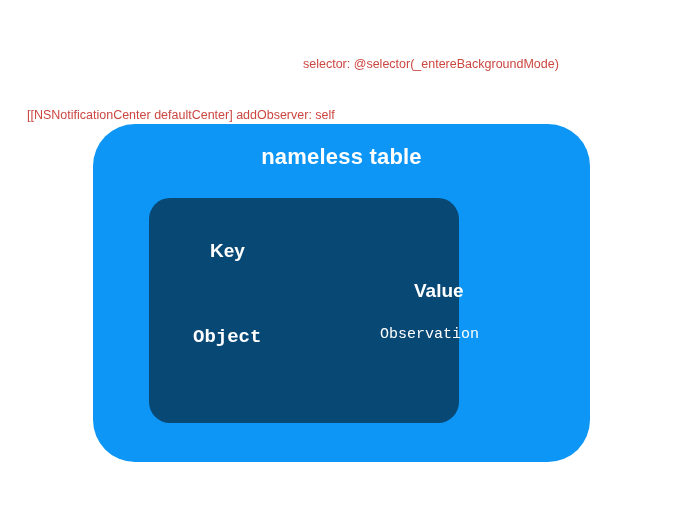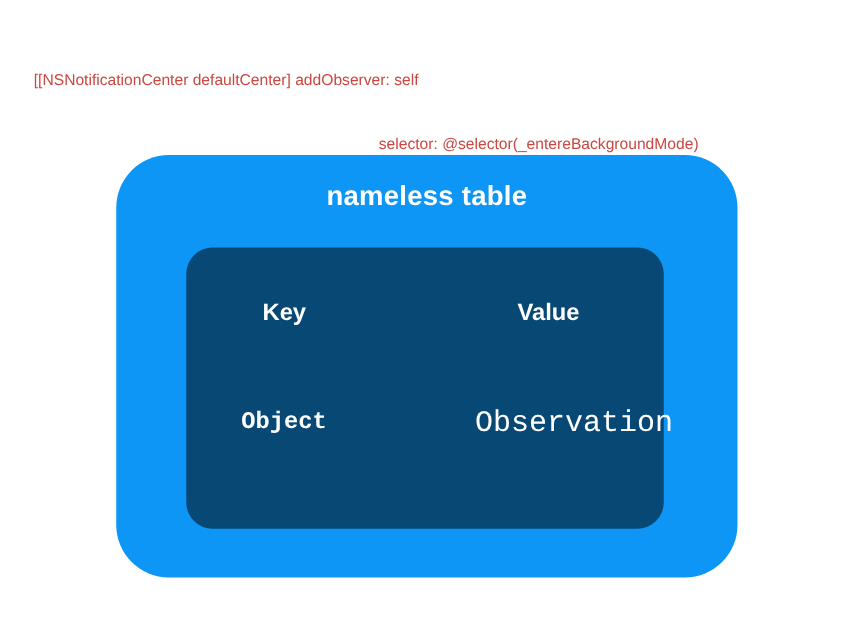--- a/index.html
+++ b/index.html
@@ -58,21 +58,21 @@
     font-size: 22px;
     font-weight: bold;
     letter-spacing: 0.2px;
   }
 
   
   .inner-table {
     position: absolute;
     left: 56px;
     top: 74px;
-    width: 382px;
+    width: 310px;
     height: 225px;
     background: #084875;
     border-radius: 21px;
     box-sizing: border-box;
   }
 
   .table-row {
     position: absolute;
     left: 0;
     width: 100%;
@@ -87,41 +87,41 @@
     white-space: nowrap;
   }
   .cell.key-col   { left: 61px; }
   .cell.value-col { left: 265px; }
 
   .header-row .cell {
     top: 0;
     font-size: 19px;
     font-weight: bold;
   }
-  .header-row .cell.value-col { left: 265px; }
+  .header-row .cell.value-col { left: 265px; margin-top: 40px; }
 
   .data-row .cell.key-col {
     top: 0;
     font-size: 19px;
     font-weight: bold;
     left: 44px;
   }
   .data-row .cell.value-col {
     top: 0;
-    font-size: 24px;
+    font-size: 15px;
     font-weight: normal;
     left: 231px;
   }
 </style>
 </head>
 <body>
 
 <div class="code-block">
+  <span class="code-line l2">selector: @selector(_entereBackgroundMode)</span>
   <span class="code-line l1">[[NSNotificationCenter defaultCenter] addObserver: self</span>
-  <span class="code-line l2">selector: @selector(_entereBackgroundMode)</span>
   <span class="code-line l3">name: nil</span>
   <span class="code-line l4">object: nil];</span>
 </div>
 
 <div class="outer-card">
 
   <div class="card-title">nameless  table</div>
 
   <div class="inner-table">
 

